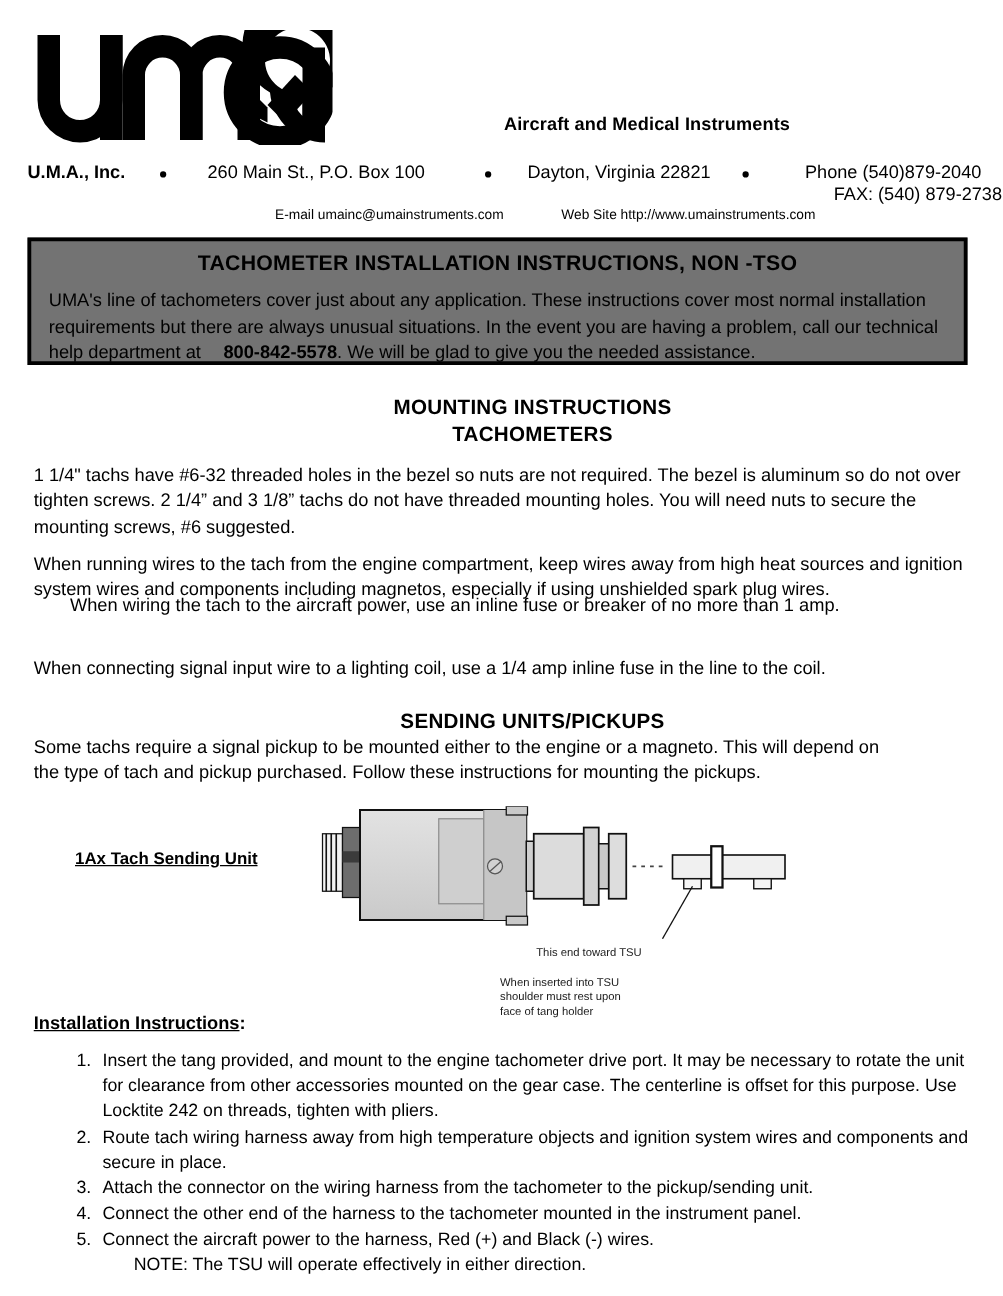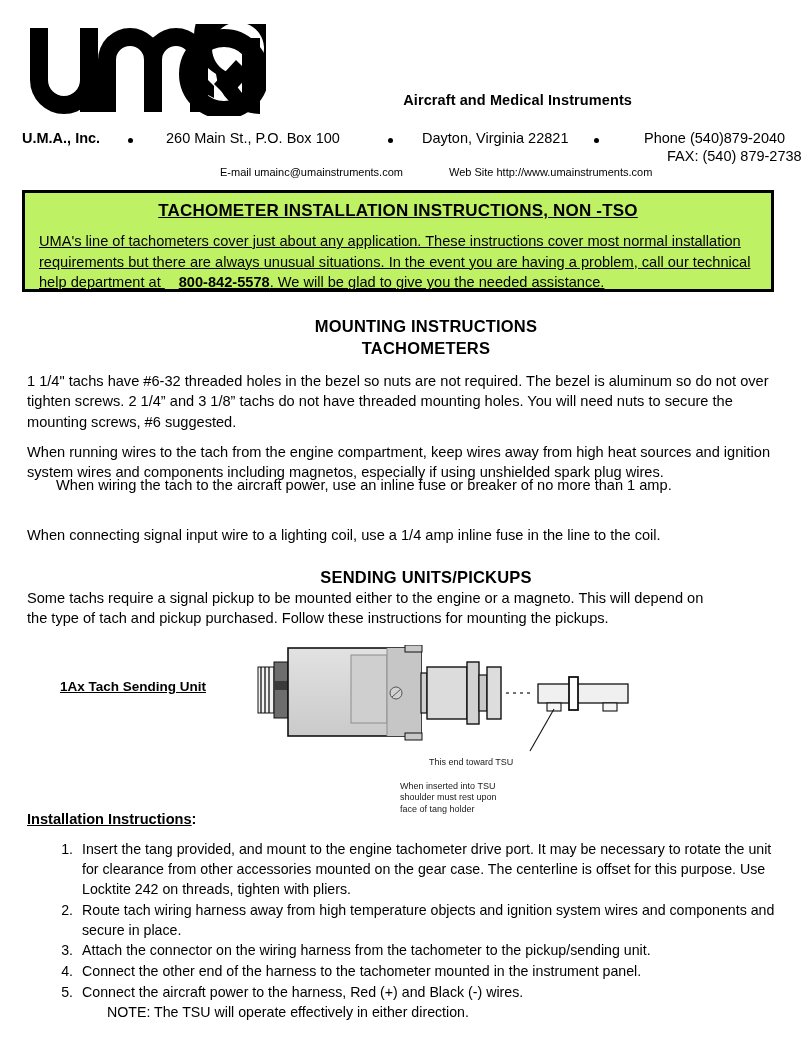--- a/index.html
+++ b/index.html
@@ -88,22 +88,21 @@
 
   
   #intro-box {
     position: absolute;
     left: 22px;
     top: 190px;
     width: 752px;
     height: 102px;
     border: 3px solid #000;
     box-sizing: border-box;
-    background: #bef264;
-    text-decoration: underline;
+    background: #737373;
   }
   #intro-title {
     margin: 8px 0 0 0;
     text-align: center;
     font-size: 17px;
     font-weight: bold;
     letter-spacing: 0.2px;
   }
   #intro-body {
     margin: 10px 14px 0 14px;

